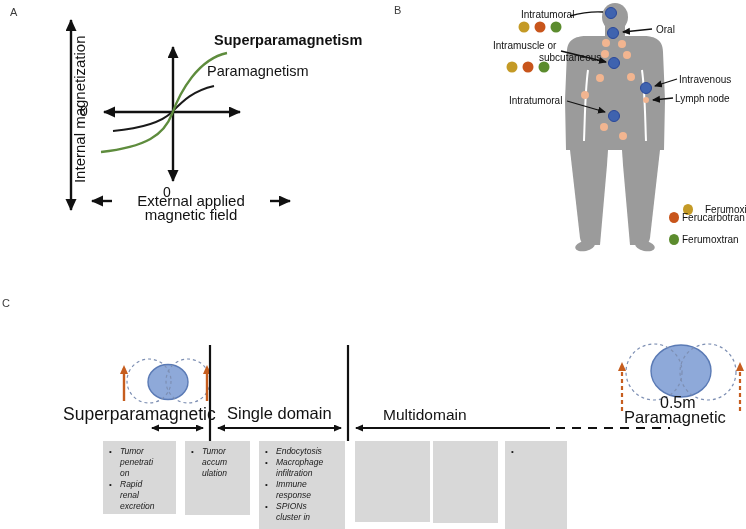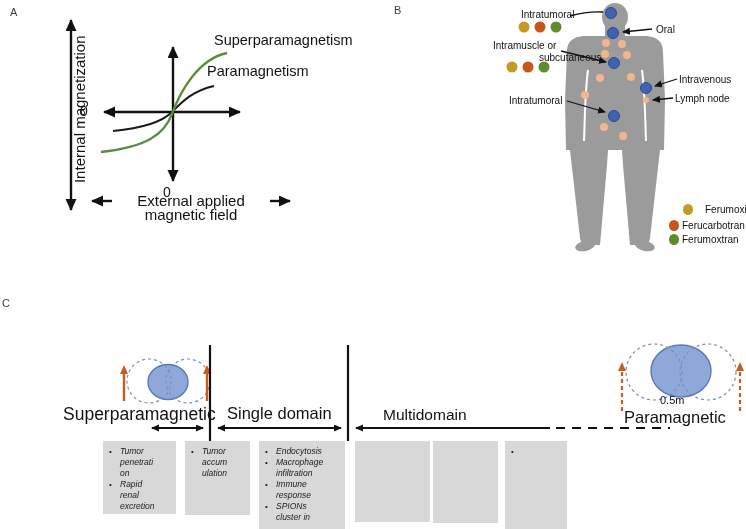--- a/index.html
+++ b/index.html
@@ -9,21 +9,21 @@
   }
   .t{position:absolute;white-space:nowrap;line-height:1.1;color:#121212;}
   .panel-letter{font-size:11px;color:#3c3c3c;}
   .fs-axis{font-size:15px;}
   .fs-curve{font-size:14.5px;}
   .fs-zero{font-size:14px;}
   .fs-b{font-size:10px;}
   .fs-region-lg{font-size:17.5px;}
   .fs-region{font-size:16.5px;}
   .fs-region-md{font-size:15.5px;}
-  .fs-size{font-size:11px;}
+  .fs-size{font-size:16px;}
   .rot{transform:rotate(-90deg);transform-origin:center center;text-align:center;}
   .ctr{text-align:center;}
   svg{position:absolute;left:0;top:0;}
   .gray-box{
     position:absolute;background:#d8d8d8;box-sizing:border-box;
     padding:5px 3px 0 6px;overflow:hidden;
   }
   .bi{display:flex;align-items:flex-start;font-style:italic;font-size:8.5px;line-height:11px;color:#1a1a1a;}
   .bi .bullet{width:11px;flex:0 0 11px;font-style:normal;font-size:8px;}
   .bi .bi-text{white-space:pre-line;}
@@ -142,38 +142,38 @@
     </g>
   </svg>
 
   <div class="t panel-letter" style="left:10px;top:6px;">A</div>
   <div class="t panel-letter" style="left:394px;top:4px;">B</div>
   <div class="t panel-letter" style="left:2px;top:297px;">C</div>
 
   <div class="t fs-axis rot" style="left:3px;top:101px;width:154px;">Internal magnetization</div>
   <div class="t fs-zero" style="left:80px;top:104px;">0</div>
   <div class="t fs-zero" style="left:163px;top:185px;">0</div>
-  <div class="t fs-curve" style="left:214px;top:33px;">Superparamagnetism</div>
+  <div class="t fs-curve" style="left:214px;top:33px;font-weight:bold;">Superparamagnetism</div>
   <div class="t fs-curve" style="left:207px;top:64px;">Paramagnetism</div>
   <div class="t fs-axis ctr" style="left:120px;top:193px;width:142px;">External applied</div>
   <div class="t fs-axis ctr" style="left:120px;top:207px;width:142px;">magnetic field</div>
 
   <div class="t fs-b" style="left:521px;top:9px;">Intratumoral</div>
   <div class="t fs-b" style="left:656px;top:24px;">Oral</div>
   <div class="t fs-b" style="left:493px;top:40px;">Intramuscle or</div>
   <div class="t fs-b" style="left:493px;top:52px;margin-left:46px;">subcutaneous</div>
   <div class="t fs-b" style="left:679px;top:74px;">Intravenous</div>
   <div class="t fs-b" style="left:675px;top:93px;">Lymph node</div>
   <div class="t fs-b" style="left:509px;top:95px;">Intratumoral</div>
 
   <div class="legend-row" style="left:683px;top:204px;gap:12px;">
     <span class="legend-dot" style="background:#c49a26;"></span>
     <span class="t fs-b" style="position:static;">Ferumoxides</span>
   </div>
-  <div class="legend-row" style="left:669px;top:220px;text-align:center;">
+  <div class="legend-row" style="left:669px;top:212px;text-align:center;">
     <span class="legend-dot" style="background:#c8551b;"></span>
     <span class="t fs-b" style="position:static;">Ferucarbotran</span>
   </div>
   <div class="legend-row" style="left:669px;top:234px;">
     <span class="legend-dot" style="background:#5c8c2e;"></span>
     <span class="t fs-b" style="position:static;">Ferumoxtran</span>
   </div>
 
   <div class="t fs-region-lg" style="left:63px;top:405px;">Superparamagnetic</div>
   <div class="t fs-region" style="left:227px;top:404px;">Single domain</div>

